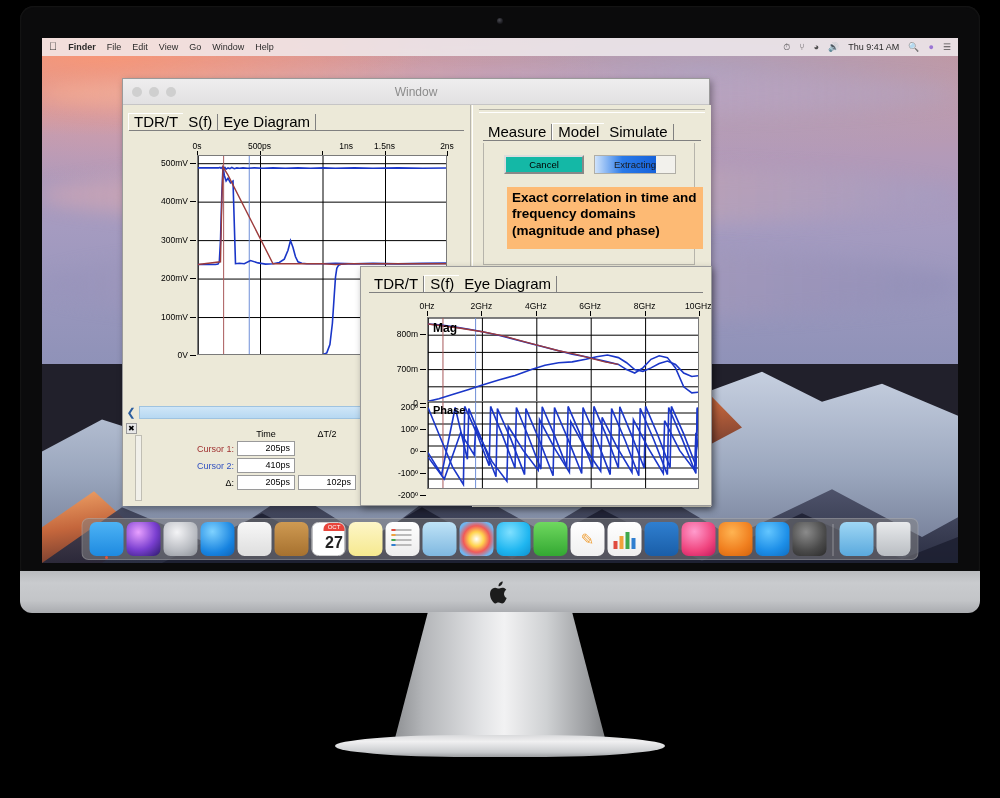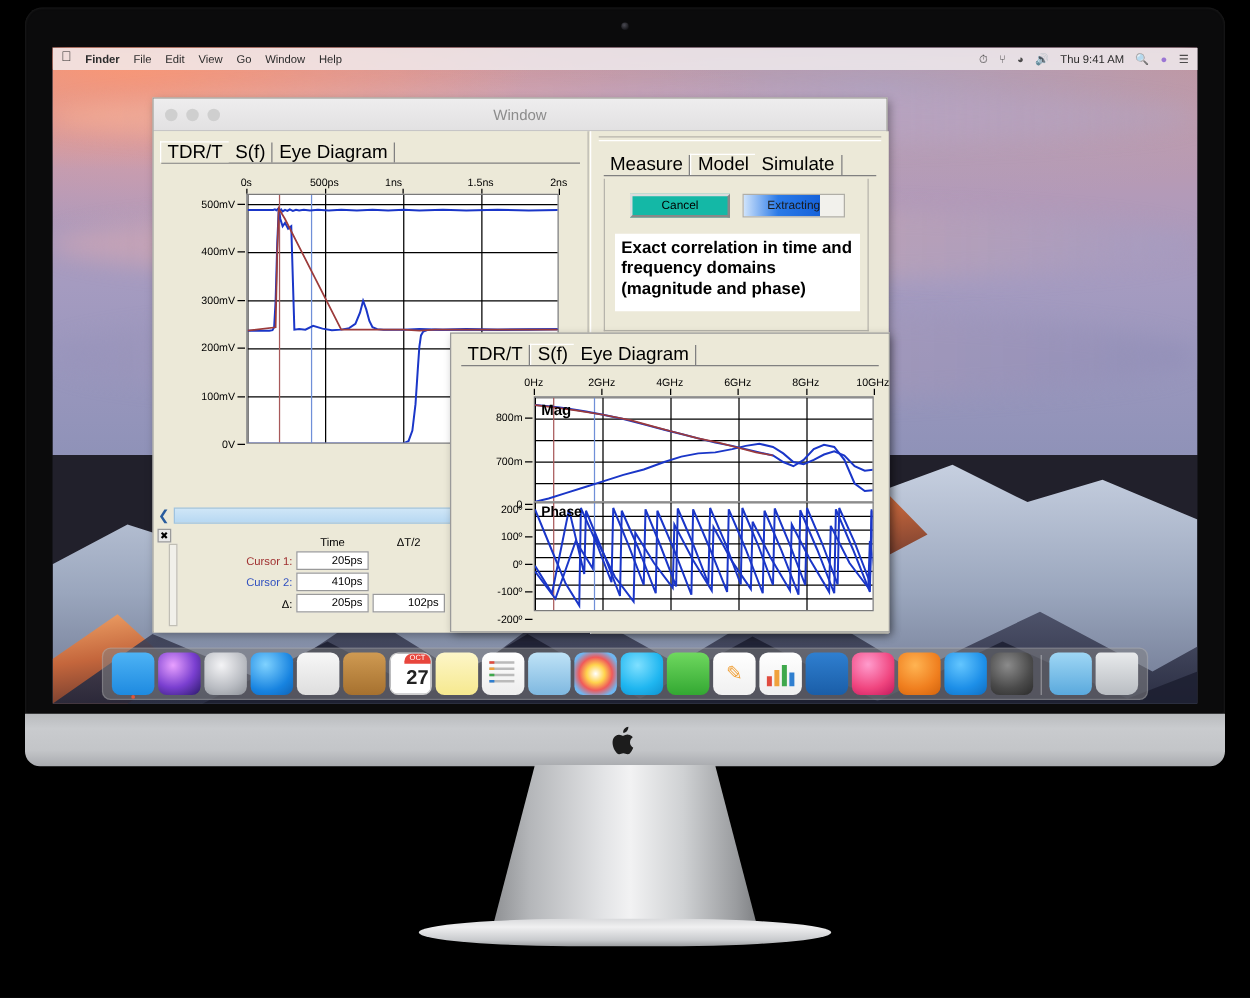--- a/index.html
+++ b/index.html
@@ -136,22 +136,22 @@
     border: 1px solid #9a9a9a; background: #fff;
     font-size: 9px; text-align: right; padding: 0 4px;
     height: 14px; line-height: 13px;
   }
   .btn95 {
     border: 2px outset #dcdcdc; background: #14b8a6;
     font-size: 9.5px; text-align: center; line-height: 15px; height: 19px;
   }
 
   .bigmsg {
-    background: #ffffff; font-size: 13.5px; font-weight: bold;
-    color: #000; line-height: 1.22; padding: 3px 5px;
+    background: #fdba74; font-size: 13.5px; font-weight: bold;
+    color: #000; line-height: 1.22; padding: 3px 5px; margin-left: 15px;
   }
   .panelgrey { background: #ece9d8; }
 </style>
 </head>
 <body>
 
 <div id="root">
 
   <div class="imac-bezel">
     <div class="camera"></div>
@@ -232,21 +232,21 @@
           <span class="tab">Eye Diagram</span>
         </div>
         <div class="tabline" style="margin:0 6px;"></div>
 
         <div style="position:absolute; left:12px; top:36px; width:320px; height:238px;">
           <div id="tdr-xticks" style="position:absolute; left:0; top:0; width:100%; height:14px;">
               <span class="axis-label" style="left: 48px; top: 0px; width: 28px; text-align: center;">0s</span>
               <span style="position: absolute; left: 62px; top: 10px; width: 1px; height: 5px; background: rgb(0, 0, 0);"></span>
               <span class="axis-label" style="left: 110.5px; top: 0px; width: 28px; text-align: center;">500ps</span>
               <span style="position: absolute; left: 124.5px; top: 10px; width: 1px; height: 5px; background: rgb(0, 0, 0);"></span>
-              <span class="axis-label" style="left: 173px; top: 0px; width: 28px; text-align: left;">1ns</span>
+              <span class="axis-label" style="left: 190px; top: 0px; width: 28px; text-align: right;">1ns</span>
               <span style="position: absolute; left: 187px; top: 10px; width: 1px; height: 5px; background: rgb(0, 0, 0);"></span>
               <span class="axis-label" style="left: 235.5px; top: 0px; width: 28px; text-align: center;">1.5ns</span>
               <span style="position: absolute; left: 249.5px; top: 10px; width: 1px; height: 5px; background: rgb(0, 0, 0);"></span>
               <span class="axis-label" style="left: 298px; top: 0px; width: 28px; text-align: center;">2ns</span>
               <span style="position: absolute; left: 312px; top: 10px; width: 1px; height: 5px; background: rgb(0, 0, 0);"></span>
             </div>
           <div id="tdr-yticks" style="position:absolute; left:0; top:14px; width:62px; height:200px;">
               <span class="axis-label" style="left: 0px; top: 195px; width: 53px; text-align: right;">0V</span>
               <span style="position: absolute; left: 55px; top: 200px; width: 6px; height: 1px; background: rgb(0, 0, 0);"></span>
               <span class="axis-label" style="left: 0px; top: 156.538px; width: 53px; text-align: right;">100mV</span>

